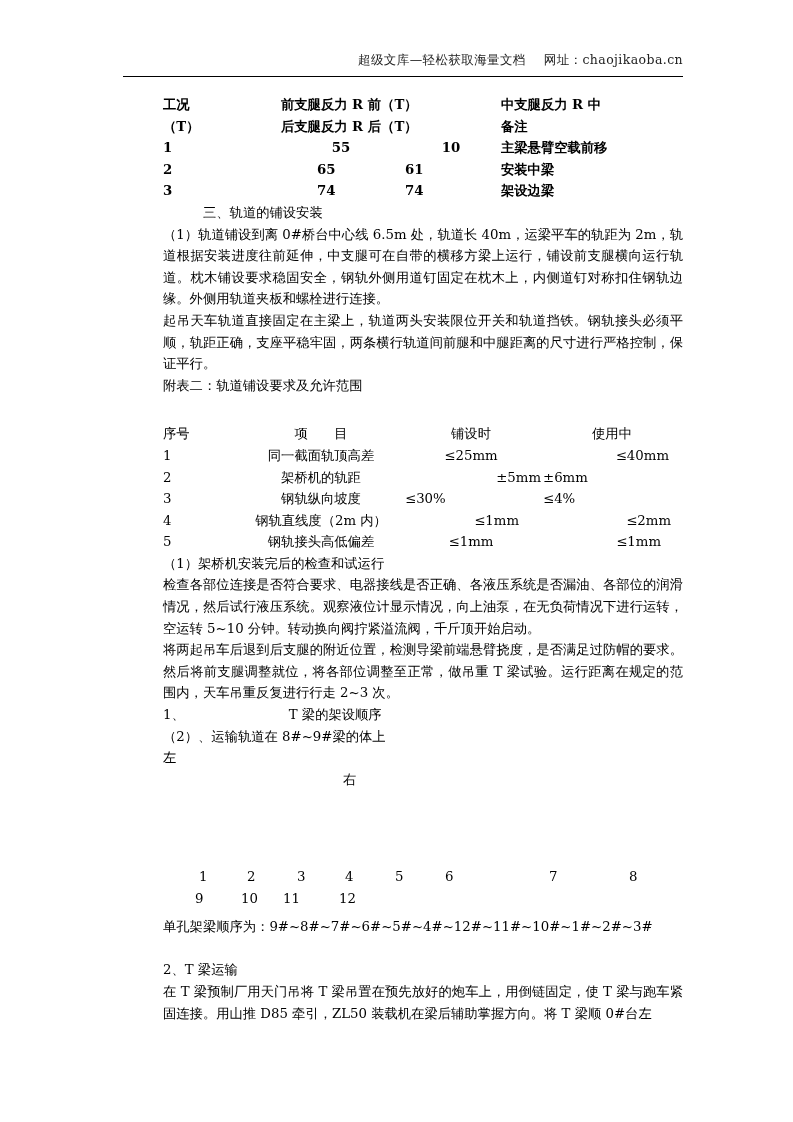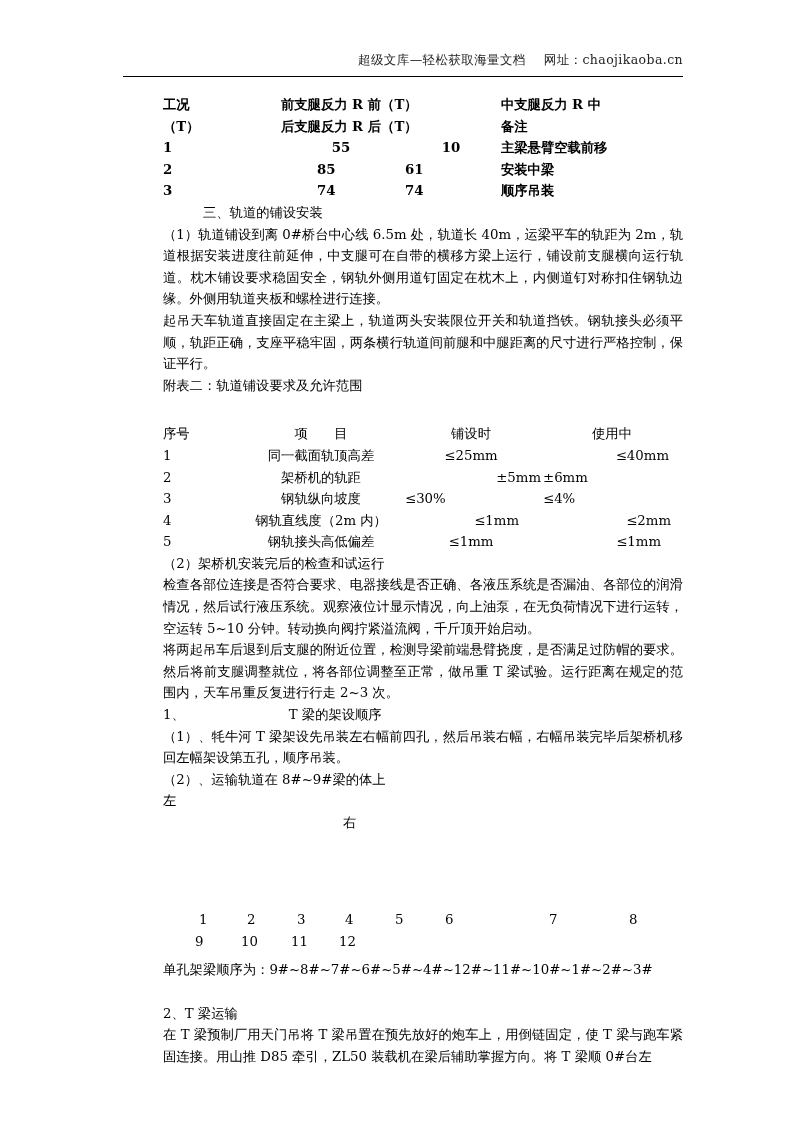--- a/index.html
+++ b/index.html
@@ -143,29 +143,29 @@
           <td class="c3">备注</td>
         </tr>
         <tr>
           <td class="c0">1</td>
           <td class="c1">55</td>
           <td class="c2">10</td>
           <td class="c3">主梁悬臂空载前移</td>
         </tr>
         <tr>
           <td class="c0">2</td>
-          <td class="c1" style="text-align:left;padding-left:36px;">85</td>
+          <td class="c1" style="text-align:left;padding-left:36px;">65</td>
           <td class="c2" style="text-align:left;padding-left:4px;">61</td>
           <td class="c3">安装中梁</td>
         </tr>
         <tr>
           <td class="c0">3</td>
           <td class="c1" style="text-align:left;padding-left:36px;">74</td>
           <td class="c2" style="text-align:left;padding-left:4px;">74</td>
-          <td class="c3">顺序吊装</td>
+          <td class="c3">架设边梁</td>
         </tr>
       </tbody>
     </table>
 
     <div class="line" style="padding-left:40px;">三、轨道的铺设安装</div>
     <p class="para">（1）轨道铺设到离 0#桥台中心线 6.5m 处，轨道长 40m，运梁平车的轨距为 2m，轨道根据安装进度往前延伸，中支腿可在自带的横移方梁上运行，铺设前支腿横向运行轨道。枕木铺设要求稳固安全，钢轨外侧用道钉固定在枕木上，内侧道钉对称扣住钢轨边缘。外侧用轨道夹板和螺栓进行连接。</p>
     <p class="para">起吊天车轨道直接固定在主梁上，轨道两头安装限位开关和轨道挡铁。钢轨接头必须平顺，轨距正确，支座平稳牢固，两条横行轨道间前腿和中腿距离的尺寸进行严格控制，保证平行。</p>
     <div class="line">附表二：轨道铺设要求及允许范围</div>
 
     <table class="tbl tbl2">
@@ -202,26 +202,25 @@
         </tr>
         <tr>
           <td class="d0">5</td>
           <td class="d1">钢轨接头高低偏差</td>
           <td class="d2">≤1mm</td>
           <td class="d3" style="text-align:right;padding-right:22px;">≤1mm</td>
         </tr>
       </tbody>
     </table>
 
-    <div class="line">（2）架桥机安装完后的检查和试运行</div>
+    <div class="line">（1）架桥机安装完后的检查和试运行</div>
     <p class="para">检查各部位连接是否符合要求、电器接线是否正确、各液压系统是否漏油、各部位的润滑情况，然后试行液压系统。观察液位计显示情况，向上油泵，在无负荷情况下进行运转，空运转 5~10 分钟。转动换向阀拧紧溢流阀，千斤顶开始启动。</p>
     <p class="para">将两起吊车后退到后支腿的附近位置，检测导梁前端悬臂挠度，是否满足过防帽的要求。然后将前支腿调整就位，将各部位调整至正常，做吊重 T 梁试验。运行距离在规定的范围内，天车吊重反复进行行走 2~3 次。</p>
 
     <div class="line"><span>1、</span><span style="display:inline-block;width:104px;"></span><span>T 梁的架设顺序</span></div>
-    <p class="para">（1）、牦牛河 T 梁架设先吊装左右幅前四孔，然后吊装右幅，右幅吊装完毕后架桥机移回左幅架设第五孔，顺序吊装。</p>
     <div class="line">（2）、运输轨道在 8#~9#梁的体上</div>
 
     <div class="line lr-left">左</div>
     <div class="line lr-right" style="padding-left:180px;">右</div>
 
     <div class="blank"></div>
     <div class="blank"></div>
     <div class="blank"></div>
     <div class="blank-half"></div>
 
@@ -230,21 +229,21 @@
       <span class="diag-num" style="left:84px;  top:0px;">2</span>
       <span class="diag-num" style="left:134px; top:0px;">3</span>
       <span class="diag-num" style="left:182px; top:0px;">4</span>
       <span class="diag-num" style="left:232px; top:0px;">5</span>
       <span class="diag-num" style="left:282px; top:0px;">6</span>
       <span class="diag-num" style="left:386px; top:0px;">7</span>
       <span class="diag-num" style="left:466px; top:0px;">8</span>
 
       <span class="diag-num" style="left:32px;  top:22px;">9</span>
       <span class="diag-num" style="left:78px;  top:22px;">10</span>
-      <span class="diag-num" style="left:128px; top:22px;">11</span>
+      <span class="diag-num" style="left:120px; top:22px;">11</span>
       <span class="diag-num" style="left:176px; top:22px;">12</span>
     </div>
 
     <div class="line" style="margin-top:4px;">单孔架梁顺序为：9#~8#~7#~6#~5#~4#~12#~11#~10#~1#~2#~3#</div>
 
     <div class="blank"></div>
 
     <div class="line">2、T 梁运输</div>
     <p class="para">在 T 梁预制厂用天门吊将 T 梁吊置在预先放好的炮车上，用倒链固定，使 T 梁与跑车紧固连接。用山推 D85 牵引，ZL50 装载机在梁后辅助掌握方向。将 T 梁顺 0#台左</p>
 

